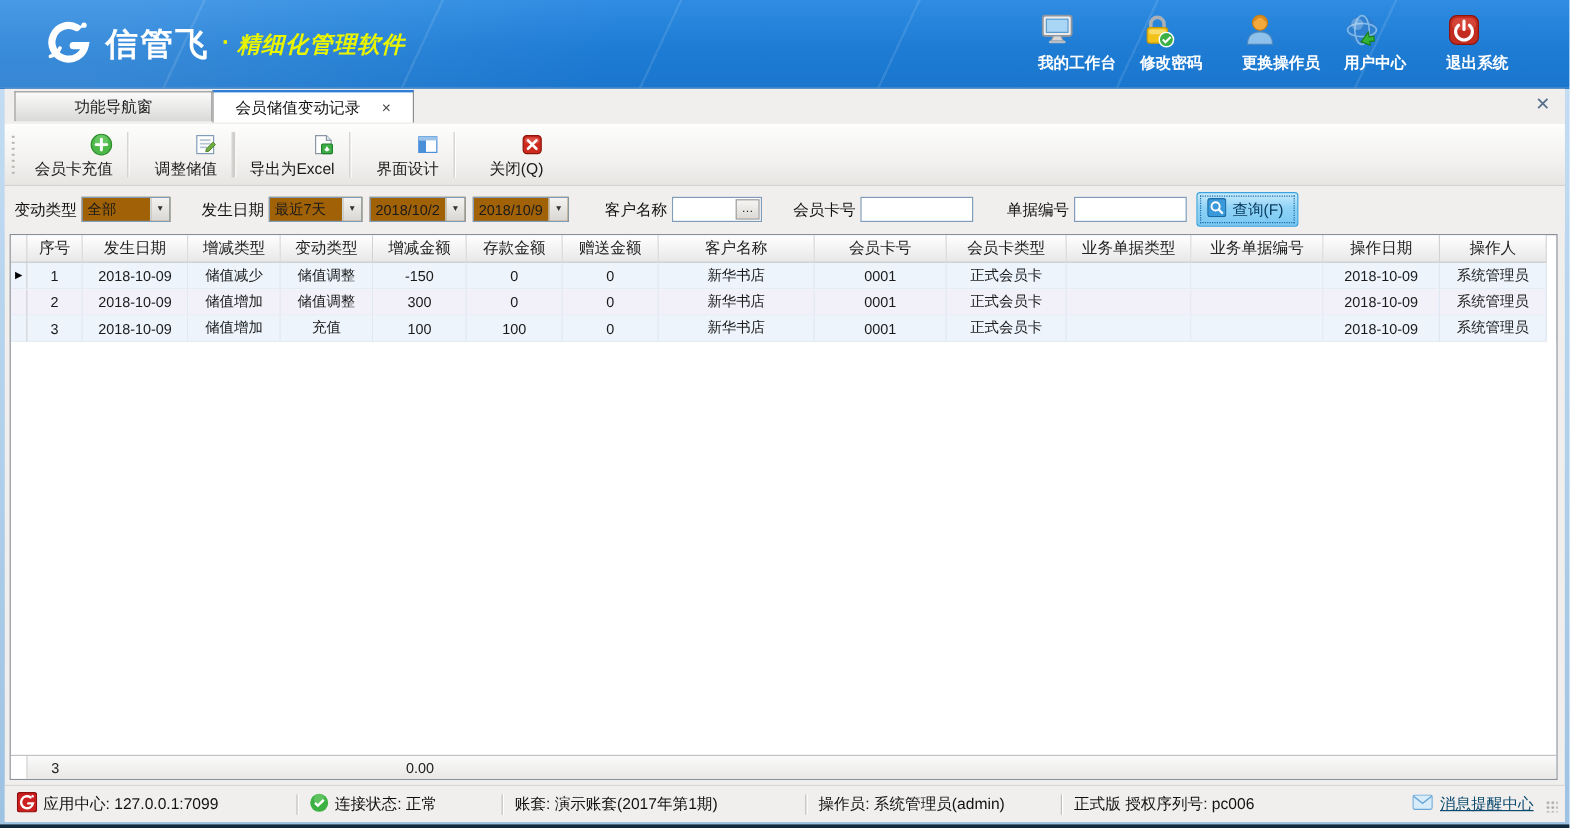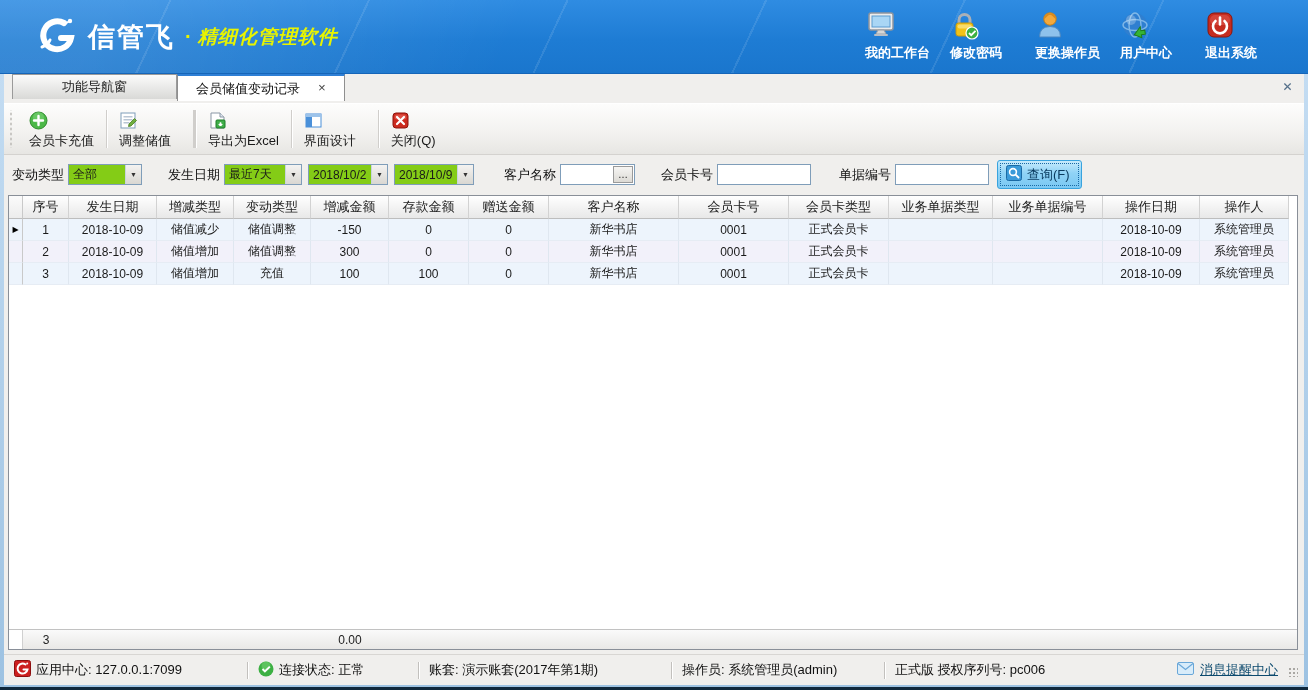--- a/index.html
+++ b/index.html
@@ -23,40 +23,40 @@
   .hdr-nav { display:flex; align-items:flex-end; margin-right:18px; position:relative; }
   .hdr-item { width:85px; display:flex; flex-direction:column; align-items:flex-start; cursor:pointer; padding-bottom:4px; }
   .hdr-item .ic { height:34px; display:flex; align-items:center; justify-content:center; }
   .hdr-item .lb { color:#fff; font-size:13px; font-weight:bold; margin-top:2px; white-space:nowrap; }
 
   
   .frame { flex:1 1 auto; padding:0 4px 2px 4px; background:linear-gradient(180deg,#c3dcf2,#9dc2e2); border-bottom:3px solid #10283c; display:flex; min-height:0; }
   .content { flex:1; background:#f0efed; display:flex; flex-direction:column; min-width:0; }
 
   
-  .tabbar { height:29px; flex:0 0 29px; background:#f0efed; display:flex; align-items:flex-start; position:relative;font-family:Liberation Mono, monospace; }
+  .tabbar { height:29px; flex:0 0 29px; background:#f0efed; display:flex; align-items:center; position:relative; }
   .tab { height:25px; display:flex; align-items:center; justify-content:center; font-size:13px; cursor:pointer; }
   .tab.inactive { width:165px; margin-left:8px; background:linear-gradient(180deg,#fbfbfb,#d9d9d7); border:1px solid #9a9a9a; border-bottom:none; color:#222; }
   .tab.active { width:168px; background:#fff; border:1px solid #8f8f8f; border-top:2px solid #2e7fd5; border-bottom:none; height:27px; color:#111; position:relative; z-index:2; }
   .tab.active .tab-close { margin-left:18px; color:#444; font-size:13px; cursor:pointer; }
   .tabbar-close { position:absolute; right:12px; top:6px; color:#55708a; font-size:15px; cursor:pointer; line-height:1; }
 
   
   .toolbar { height:52px; flex:0 0 52px; background:linear-gradient(180deg,#fdfdfc 0%,#f2f1ef 60%,#e7e6e3 100%);
     border-top:1px solid #fff; border-bottom:1px solid #d4d2cf; display:flex; align-items:stretch; }
   .tb-grip { width:8px; margin:6px 2px 6px 3px; background-image:radial-gradient(circle,#b8b6b2 1px,transparent 1.2px); background-size:4px 5px; background-repeat:repeat-y; background-position:center; }
-  .tb-btn { min-width:86px; padding:4px 12px 3px; display:flex; flex-direction:column; align-items:flex-start; justify-content:center; cursor:pointer; }
+  .tb-btn { min-width:86px; padding:4px 12px 3px; display:flex; flex-direction:column; align-items:flex-end; justify-content:center; cursor:pointer; }
   .tb-btn .ic { height:22px; display:flex; align-items:center; justify-content:center; }
   .tb-btn .lb { font-size:13px; color:#1a1a1a; margin-top:1px; white-space:nowrap; }
   .tb-sep { width:1px; background:#d0cecb; margin:6px 0; box-shadow:1px 0 0 #ffffff; }
 
   
   .filters { height:39px; flex:0 0 39px; background:#f0efed; display:flex; align-items:center; padding-left:8px; white-space:nowrap; }
   .f-label { font-size:13px; color:#111; margin-right:4px; }
-  .win-select { height:21px; background:#84cc16; border:1px solid #7f9db9; display:inline-flex; align-items:center; margin-right:14px; }
+  .win-select { height:21px; background:#a16207; border:1px solid #7f9db9; display:inline-flex; align-items:center; margin-right:14px; }
   .win-select .val { padding:0 4px; font-size:12px; min-width:46px; }
   .win-select .dd { width:16px; height:100%; border-left:1px solid #c8d4de; background:linear-gradient(180deg,#f4f3f1,#d9d7d2); display:flex; align-items:center; justify-content:center; font-size:7px; color:#333; cursor:pointer; }
   .win-input { height:21px; border:1px solid #7f9db9; background:#fff; font-size:12px; padding:0 3px; outline:none; font-family:inherit; }
   .ellipsis-wrap { display:inline-flex; height:21px; border:1px solid #7f9db9; background:#fff; align-items:center; margin-right:14px; }
   .ellipsis-wrap input { border:none; height:17px; width:52px; }
   .btn-ellipsis { width:20px; height:17px; margin-right:1px; background:linear-gradient(180deg,#f6f5f3,#dcdad5); border:1px solid #9a9a9a; font-size:10px; line-height:1; cursor:pointer; display:flex; align-items:center; justify-content:center; }
   .query-btn { margin-left:8px; background:linear-gradient(180deg,#c8ebfc,#8fd3f6 45%,#7ac8f3); border:1px solid #38a3de; border-radius:3px; padding:2px; cursor:pointer; }
   .query-btn .inner { display:flex; align-items:center; gap:5px; padding:1px 8px 1px 5px; border:1px dotted #1a6aa5; font-size:13px; color:#093a5e; }
 
   

